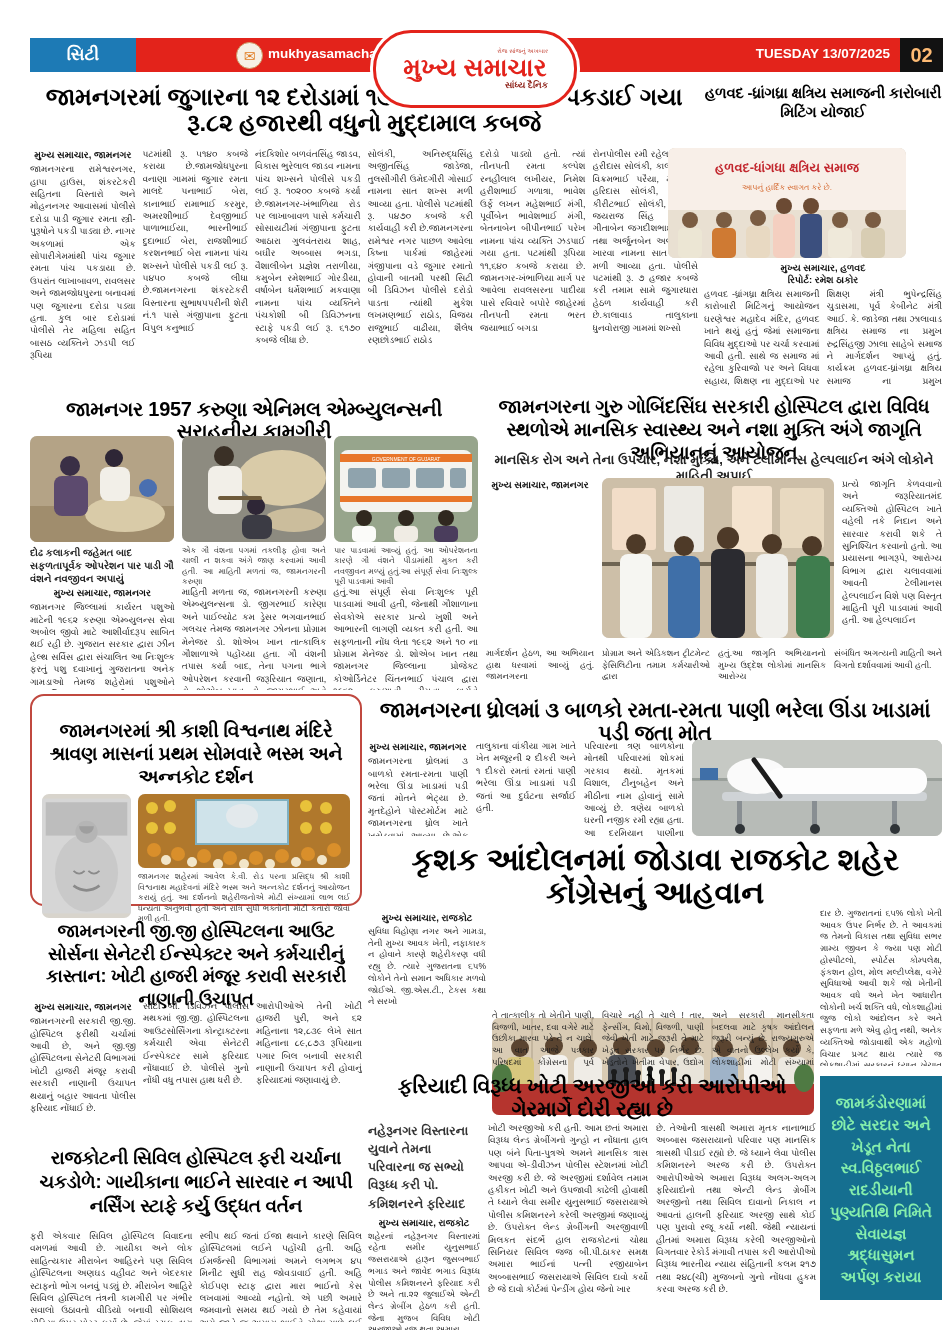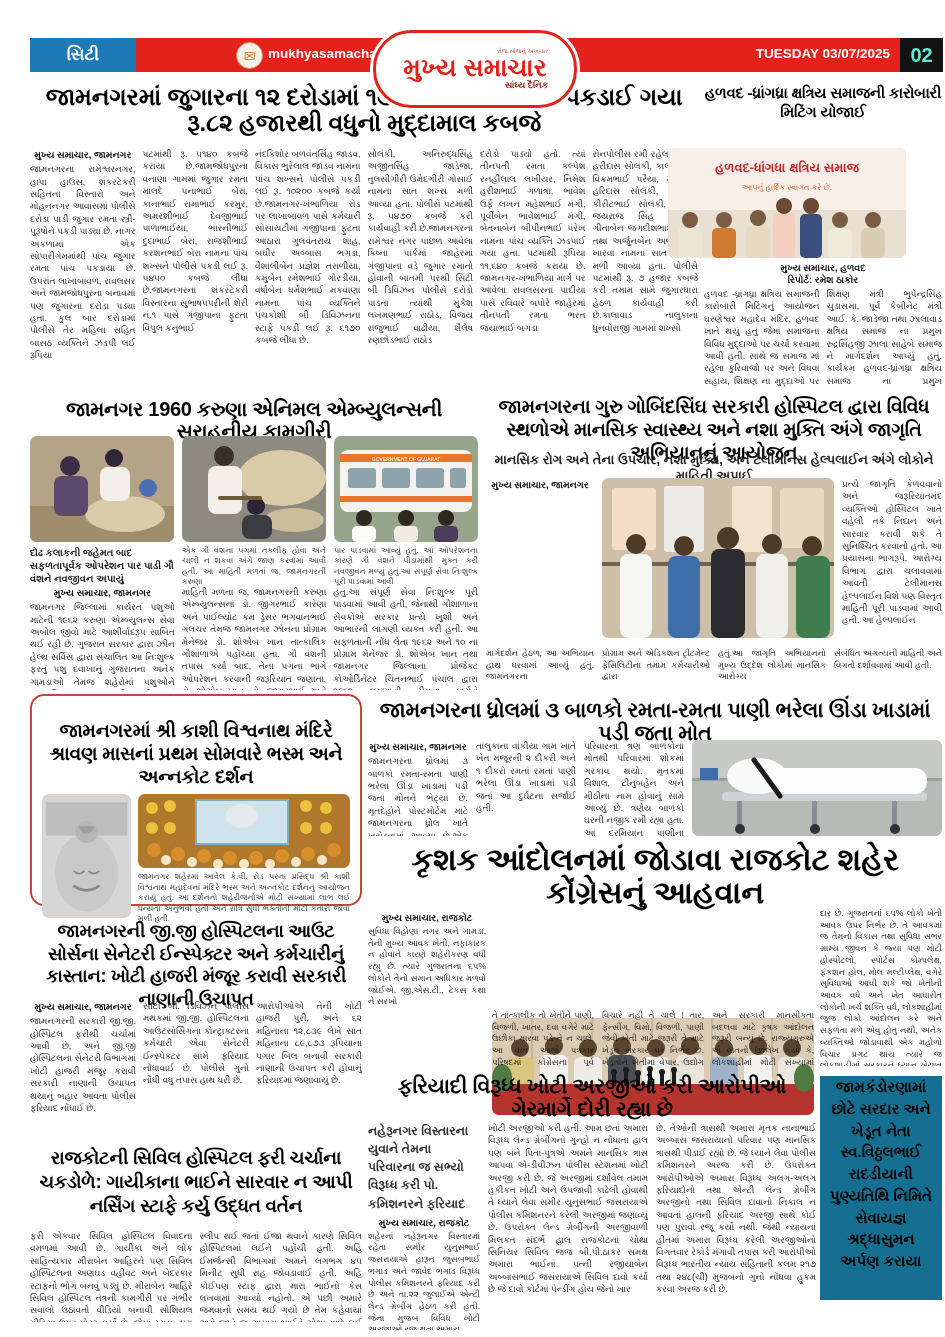--- a/index.html
+++ b/index.html
@@ -8,56 +8,56 @@
   .abs{position:absolute;}
   
   .city-box{left:30px;top:38px;width:106px;height:34px;background:#1d7ab5;color:#fff;
             display:flex;align-items:center;justify-content:center;font-size:17px;font-weight:bold;}
   .red-bar{left:136px;top:38px;width:764px;height:34px;background:#e3231b;}
   .mail-icon{position:absolute;left:100px;top:4px;width:25px;height:25px;border-radius:50%;
              background:#f6f0e6;color:#e07a1f;display:flex;align-items:center;justify-content:center;
              font-size:14px;border:1px solid #c96;}
   .mail-text{position:absolute;left:132px;top:8px;color:#fff;font-weight:bold;font-size:13.5px;}
   .date-text{position:absolute;right:10px;top:8px;color:#fff;font-weight:bold;font-size:13.5px;}
-  .page-no{left:900px;top:38px;width:43px;height:34px;background:#121212;color:#5eead4;
+  .page-no{left:900px;top:38px;width:43px;height:34px;background:#121212;color:#fdba74;
            display:flex;align-items:center;justify-content:center;font-size:20px;font-weight:bold;}
   .logo{left:373px;top:30px;width:198px;height:72px;background:#fff;border:3px solid #e3231b;
         border-radius:38px;box-shadow:0 0 0 3px #fff;display:flex;flex-direction:column;
         align-items:center;justify-content:center;z-index:5;}
   .logo-top{font-size:6px;color:#c0392b;align-self:flex-end;margin-right:26px;}
   .logo-title{font-size:25px;font-weight:900;color:#e3231b;line-height:1;}
   .logo-tag{font-size:9px;font-weight:bold;color:#8c1d14;align-self:flex-end;margin-right:26px;}
   
   .headline{font-weight:900;color:#000;text-align:center;letter-spacing:-0.3px;}
   .subhead{font-weight:700;color:#222;text-align:center;}
   .byline{font-weight:bold;text-align:center;font-size:9.5px;color:#111;margin-bottom:2px;}
   .cols{display:flex;gap:7px;height:100%;}
   .col{flex:1;text-align:justify;font-size:9px;line-height:1.38;color:#1c1c1c;overflow:hidden;}
   .body-wrap{overflow:hidden;}
   .ph{position:relative;overflow:hidden;border-radius:7px;background:#d8d4cc;}
   .ph svg{display:block;width:100%;height:100%;}
   .caption-strong{font-size:10px;font-weight:bold;color:#222;line-height:1.3;}
   .caption-small{font-size:8px;color:#333;line-height:1.3;text-align:justify;}
   .boxed{border:2px solid #c0483f;border-radius:14px;}
-  .memorial{background:#156f90;color:#000000;font-weight:bold;font-size:15px;line-height:1.45;
+  .memorial{background:#156f90;color:#86efac;font-weight:bold;font-size:15px;line-height:1.45;
             text-align:center;display:flex;align-items:flex-start;justify-content:center;
-            padding:0 8px;box-sizing:border-box;overflow:hidden;}
+            padding:16px 8px;box-sizing:border-box;overflow:hidden;}
 </style>
 </head>
 <body>
 
 <div class="page">
 
   <div class="abs city-box">
     <span>સિટી</span>
   </div>
   <div class="abs red-bar">
     <span class="mail-icon">✉</span>
     <span class="mail-text">mukhyasamachardaily@gmail.com</span>
-    <span class="date-text">TUESDAY 03/07/2025</span>
+    <span class="date-text">TUESDAY 13/07/2025</span>
   </div>
   <div class="abs page-no">
     <span>02</span>
   </div>
   <div class="abs logo">
     <span class="logo-top">રોજ સાંજનું અખબાર</span>
     <span class="logo-title">મુખ્ય સમાચાર</span>
     <span class="logo-tag">સાંધ્ય દૈનિક</span>
   </div>
 
@@ -105,21 +105,21 @@
     <div class="byline" style="margin:0;">મુખ્ય સમાચાર, હળવદ</div>
     <div class="byline" style="margin:0;">રિપોર્ટ: રમેશ ઠાકોર</div>
   </div>
   <div class="abs body-wrap" style="left:704px;top:288px;width:238px;height:100px;">
     <div class="cols">
       <div class="col">હળવદ -ધ્રાંગધ્રા ક્ષત્રિય સમાજની કારોબારી મિટિંગનું આયોજન ઘરણેશ્વર મહાદેવ મંદિર, હળવદ ખાતે થયું હતું જેમાં સમાજના વિવિધ મુદ્દાઓ પર ચર્ચા કરવામાં આવી હતી. સાથે જ સમાજ માં રહેલા કુરિવાજો પર અને વિધવા સહાય, શિક્ષણ ના મુદ્દાઓ પર ચર્ચા વિચારણા કરવામાં આવી હતી જેમાં માર્ગદર્શક તરીકે ગુજરાતના ભૂતપૂર્વ</div>
       <div class="col">શિક્ષણ મંત્રી ભુપેન્દ્રસિંહ ચુડાસમા, પૂર્વ કેબીનેટ મંત્રી આઈ. કે. જાડેજા તથા ઝાલાવાડ ક્ષત્રિય સમાજ ના પ્રમુખ રુદ્રસિંહજી ઝાલા સાહેબે સમાજ ને માર્ગદર્શન આપ્યું હતું. કાર્યક્રમ હળવદ-ધ્રાંગધ્રા ક્ષત્રિય સમાજ ના પ્રમુખ દિગ્વિજયસિંહજી ઝાલાના અધ્યક્ષતા માં સફળ બન્યો હતો જેમાં હળવદ તથા ધ્રાંગધ્રા ના શહેરી તથા ગ્રામ્ય વિસ્તારો ના આગેવાનો, યુવાનો તથા વડીલો ઉપસ્થિત રહ્યા હતા.</div>
     </div>
   </div>
 
-  <div class="abs headline" style="left:30px;top:398px;width:448px;font-size:20px;line-height:1.1;">જામનગર 1960 કરુણા એનિમલ એમ્બ્યુલન્સની સરાહનીય કામગીરી</div>
+  <div class="abs headline" style="left:30px;top:398px;width:448px;font-size:20px;line-height:1.1;">જામનગર 1957 કરુણા એનિમલ એમ્બ્યુલન્સની સરાહનીય કામગીરી</div>
   <div class="abs" style="left:30px;top:436px;width:448px;height:106px;display:flex;gap:8px;">
     <div class="ph" style="width:144px;height:106px;">
       <svg viewBox="0 0 144 106">
           <rect width="144" height="106" fill="#b4a386"></rect>
           <rect y="70" width="144" height="36" fill="#a08d6d"></rect>
         <ellipse cx="95" cy="78" rx="40" ry="18" fill="#d9cba8"></ellipse>
         <circle cx="40" cy="30" r="10" fill="#3a2f46"></circle>
           <rect x="24" y="40" width="34" height="40" rx="8" fill="#5c4a6e"></rect>
         <circle cx="84" cy="22" r="9" fill="#2e2636"></circle>
           <rect x="70" y="31" width="30" height="34" rx="8" fill="#f2efe8"></rect>

